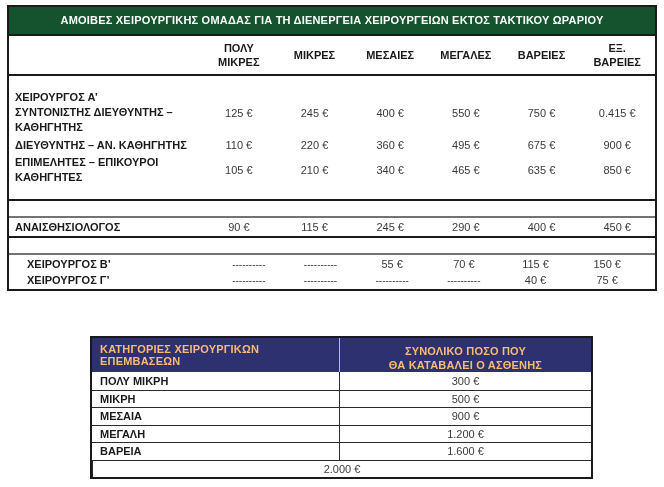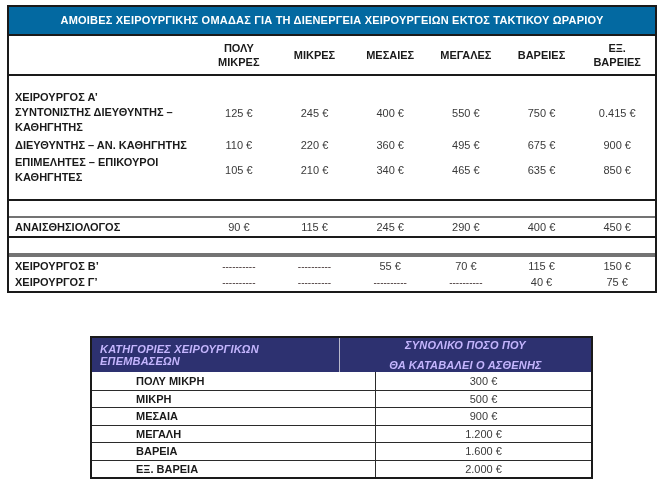--- a/index.html
+++ b/index.html
@@ -7,66 +7,66 @@
     width:664px;height:487px;position:relative;background:#ffffff;
     font-family:"Liberation Sans",sans-serif;color:#1f1f1f;
     -webkit-font-smoothing:antialiased;
   }
   
   .t1{
     position:absolute;left:7px;top:5px;width:650px;
     border:2px solid #1a1a1a;box-sizing:border-box;background:#fff;
   }
   .t1-title{
-    background:#0369a1;color:#ffffff;font-weight:bold;font-size:11px;
+    background:#14532d;color:#ffffff;font-weight:bold;font-size:11px;
     text-align:center;height:27px;line-height:27px;
     border-bottom:2px solid #1a1a1a;letter-spacing:.2px;
   }
   .t1-row{display:flex;align-items:center;}
   .t1-label{
     width:192px;box-sizing:border-box;padding-left:6px;
     font-weight:bold;font-size:11px;line-height:15px;color:#1a1a1a;
   }
   .t1-cell{
     flex:1;text-align:center;font-size:11px;color:#3a3a3a;
   }
   .t1-header{min-height:34px;border-bottom:2px solid #1a1a1a;padding:2px 0;}
   .t1-header .t1-cell{font-weight:bold;color:#1a1a1a;line-height:14px;}
   .t1-header .t1-cell.wrap{white-space:normal;padding:0 8px;}
   .t1-section{box-sizing:border-box;}
   .t1-sectionA{border-bottom:2px solid #1a1a1a;padding:13px 0;}
   .t1-sectionB{border-top:2px solid #737373;border-bottom:2px solid #1a1a1a;}
   .t1-sectionB .t1-row{height:18px;}
-  .t1-sectionC{border-top:4px solid #737373;padding:1px 0;}
+  .t1-sectionC{border-top:2px solid #737373;padding:1px 12px;}
   .t1-sectionC .t1-row{height:16px;}
   .t1-spacer{height:15px;background:#fff;}
   .rowA{min-height:47px;}
   .rowB{height:18px;}
   .rowC{min-height:32px;}
   .dash{letter-spacing:0px;color:#4a3c3c;font-size:10px;}
   
   .t2{
     position:absolute;left:90px;top:336px;width:503px;
     border:2px solid #1a1a1a;box-sizing:border-box;background:#fff;
   }
-  .t2-header{display:flex;background:#2d3170;color:#c4b5fd;min-height:34px;font-style:italic;}
+  .t2-header{display:flex;background:#2d3170;color:#fdba74;min-height:34px;}
   .t2-h1{
     width:247px;box-sizing:border-box;display:flex;align-items:center;
     padding-left:8px;font-weight:bold;font-size:11px;letter-spacing:.2px;
   }
   .t2-h2{
     flex:1;border-left:1px solid #b9b9cc;display:flex;flex-direction:column;
-    justify-content:space-between;align-items:center;font-weight:bold;font-size:11px;
+    justify-content:flex-end;align-items:center;font-weight:bold;font-size:11px;
     line-height:14px;letter-spacing:.2px;
   }
   .t2-row{display:flex;height:17.5px;border-top:1px solid #2b2b2b;box-sizing:border-box;}
   .t2-row:first-of-type{border-top:none;}
   .t2-label{
     width:247px;box-sizing:border-box;padding-left:8px;display:flex;align-items:center;
-    font-weight:bold;font-size:11px;color:#1a1a1a;margin-left:36px;
+    font-weight:bold;font-size:11px;color:#1a1a1a;
   }
   .t2-value{
     flex:1;border-left:1px solid #2b2b2b;display:flex;align-items:center;justify-content:center;
     font-size:11px;color:#3a3a3a;
   }
 </style>
 </head>
 <body>
 
 <div class="t1">
@@ -189,17 +189,16 @@
       </div>
       <div class="t2-row">
         <div class="t2-label">ΜΕΓΑΛΗ</div>
         <div class="t2-value">1.200 €</div>
       </div>
       <div class="t2-row">
         <div class="t2-label">ΒΑΡΕΙΑ</div>
         <div class="t2-value">1.600 €</div>
       </div>
       <div class="t2-row">
-        <div class="t2-label">ΕΞ. ΒΑΡΕΙΑ</div>
         <div class="t2-value">2.000 €</div>
       </div>
     </div>
 </div>
 
 </body></html>

